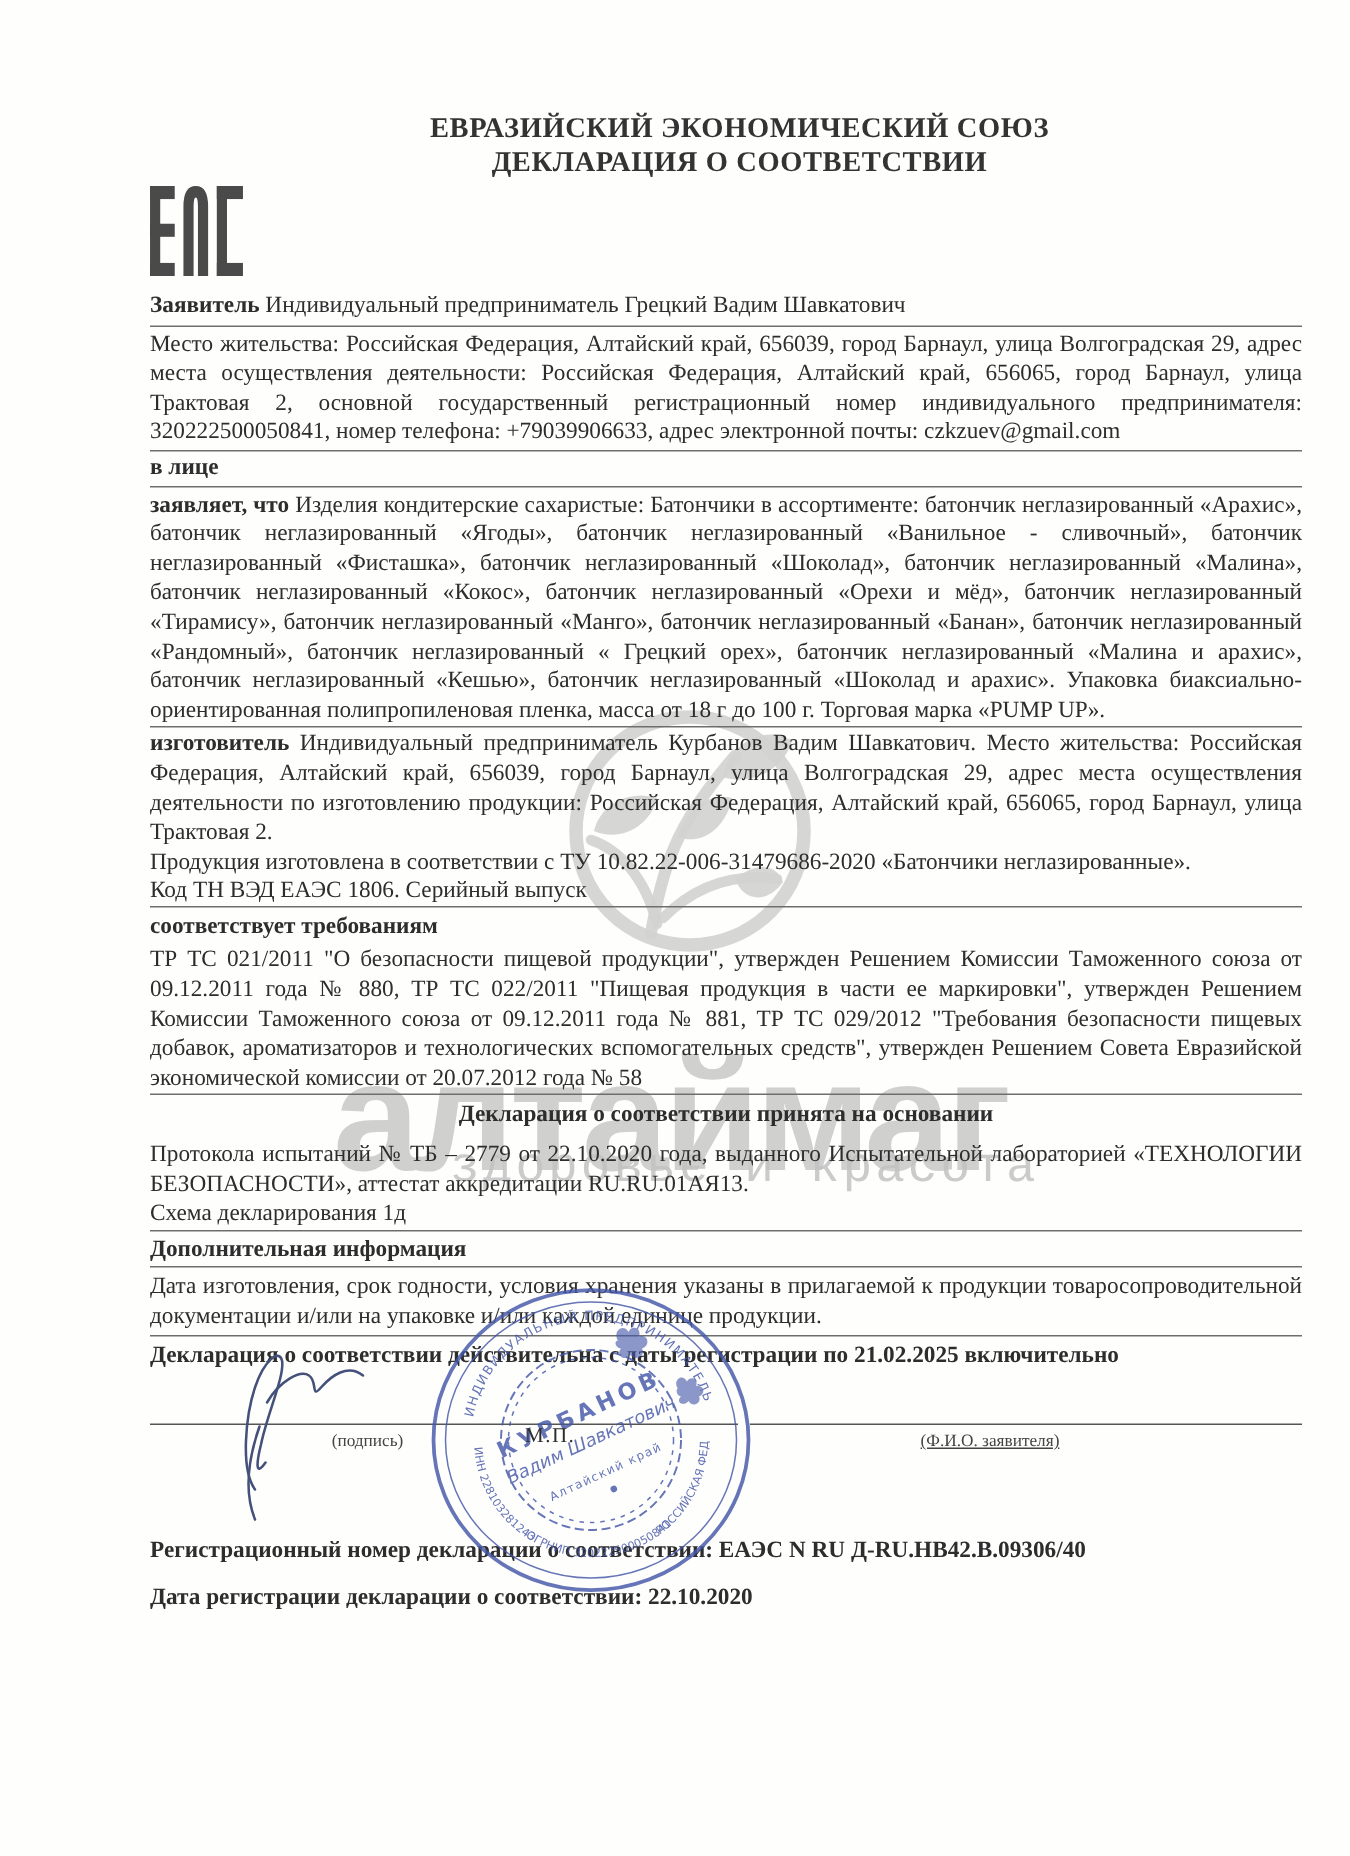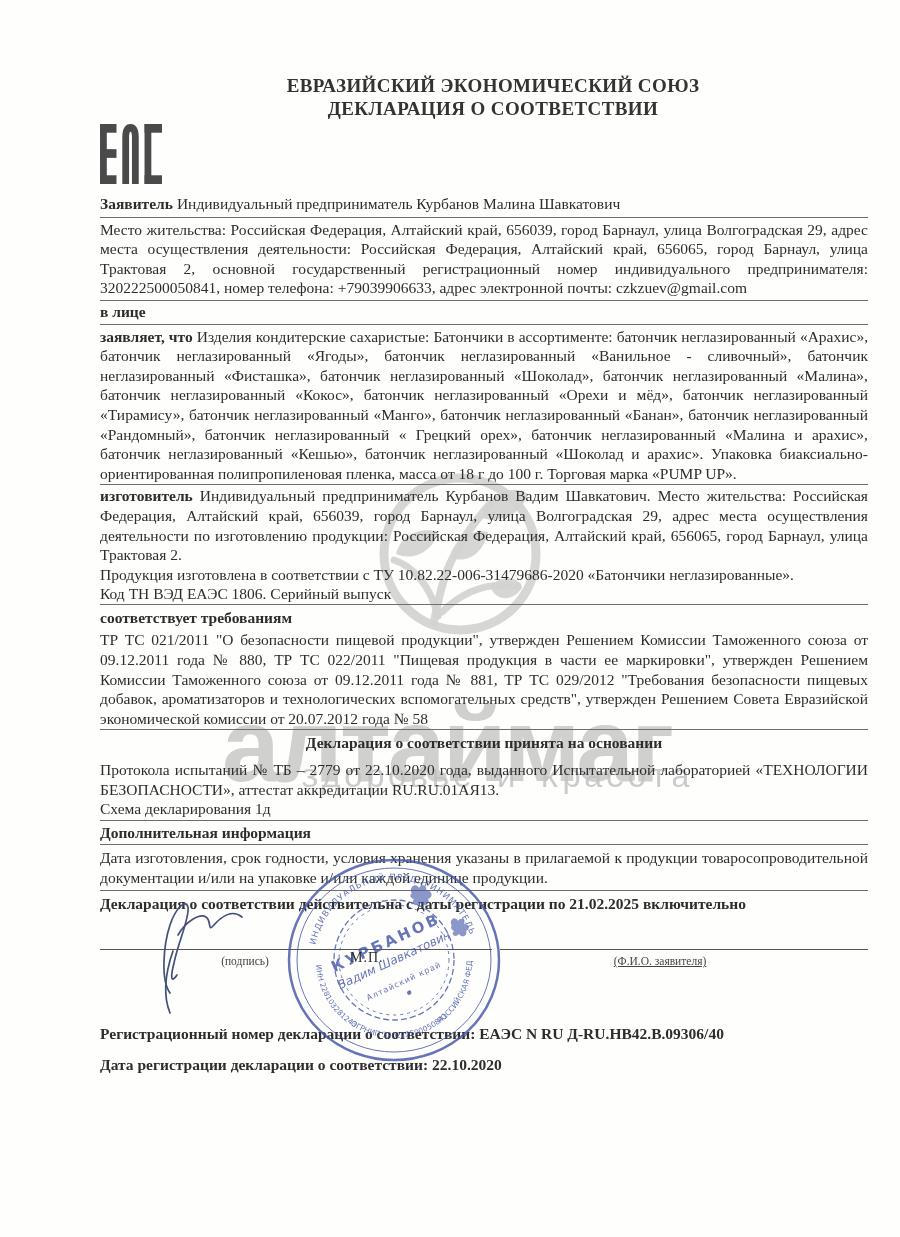--- a/index.html
+++ b/index.html
@@ -85,21 +85,21 @@
     <rect x="0" y="53" width="17" height="9"></rect>
     <path d="M23 62 V14 Q23 0 31.5 0 Q40 0 40 14 V62 H33 V14 Q33 8 31.5 8 Q30 8 30 14 V62 Z"></path>
     <rect x="46" y="0" width="7" height="62"></rect>
     <rect x="46" y="0" width="18" height="9"></rect>
     <rect x="46" y="53" width="18" height="9"></rect>
   </svg>
   <span class="sr">ЕАС</span>
 
   <div class="content">
 
-    <p class="row-applicant rule"><b>Заявитель</b> <span>Индивидуальный предприниматель Курбанов Малина Шавкатович</span></p>
+    <p class="row-applicant rule"><b>Заявитель</b> <span>Индивидуальный предприниматель Грецкий Вадим Шавкатович</span></p>
 
     <p class="row-residence rule just">Место жительства: Российская Федерация, Алтайский край, 656039, город Барнаул, улица Волгоградская 29, адрес места осуществления деятельности: Российская Федерация, Алтайский край, 656065, город Барнаул, улица Трактовая 2, основной государственный регистрационный номер индивидуального предпринимателя: 320222500050841, номер телефона: +79039906633, адрес электронной почты: czkzuev@gmail.com</p>
 
     <p class="row-inperson rule">в лице</p>
 
     <p class="row-declares rule just"><b>заявляет, что</b> <span>Изделия кондитерские сахаристые: Батончики в ассортименте: батончик неглазированный «Арахис», батончик неглазированный «Ягоды», батончик неглазированный «Ванильное - сливочный», батончик неглазированный «Фисташка», батончик неглазированный «Шоколад», батончик неглазированный «Малина», батончик неглазированный «Кокос», батончик неглазированный «Орехи и мёд», батончик неглазированный «Тирамису», батончик неглазированный «Манго», батончик неглазированный «Банан», батончик неглазированный «Рандомный», батончик неглазированный « Грецкий орех», батончик неглазированный «Малина и арахис», батончик неглазированный «Кешью», батончик неглазированный «Шоколад и арахис». Упаковка биаксиально-ориентированная полипропиленовая пленка, масса от 18 г до 100 г. Торговая марка «PUMP UP».</span></p>
 
     <div class="row-manufacturer rule">
       <p class="just"><b>изготовитель</b> <span>Индивидуальный предприниматель Курбанов Вадим Шавкатович. Место жительства: Российская Федерация, Алтайский край, 656039, город Барнаул, улица Волгоградская 29, адрес места осуществления деятельности по изготовлению продукции: Российская Федерация, Алтайский край, 656065, город Барнаул, улица Трактовая 2.</span></p>
       <p class="just">Продукция изготовлена в соответствии с ТУ 10.82.22-006-31479686-2020 «Батончики неглазированные».</p>

